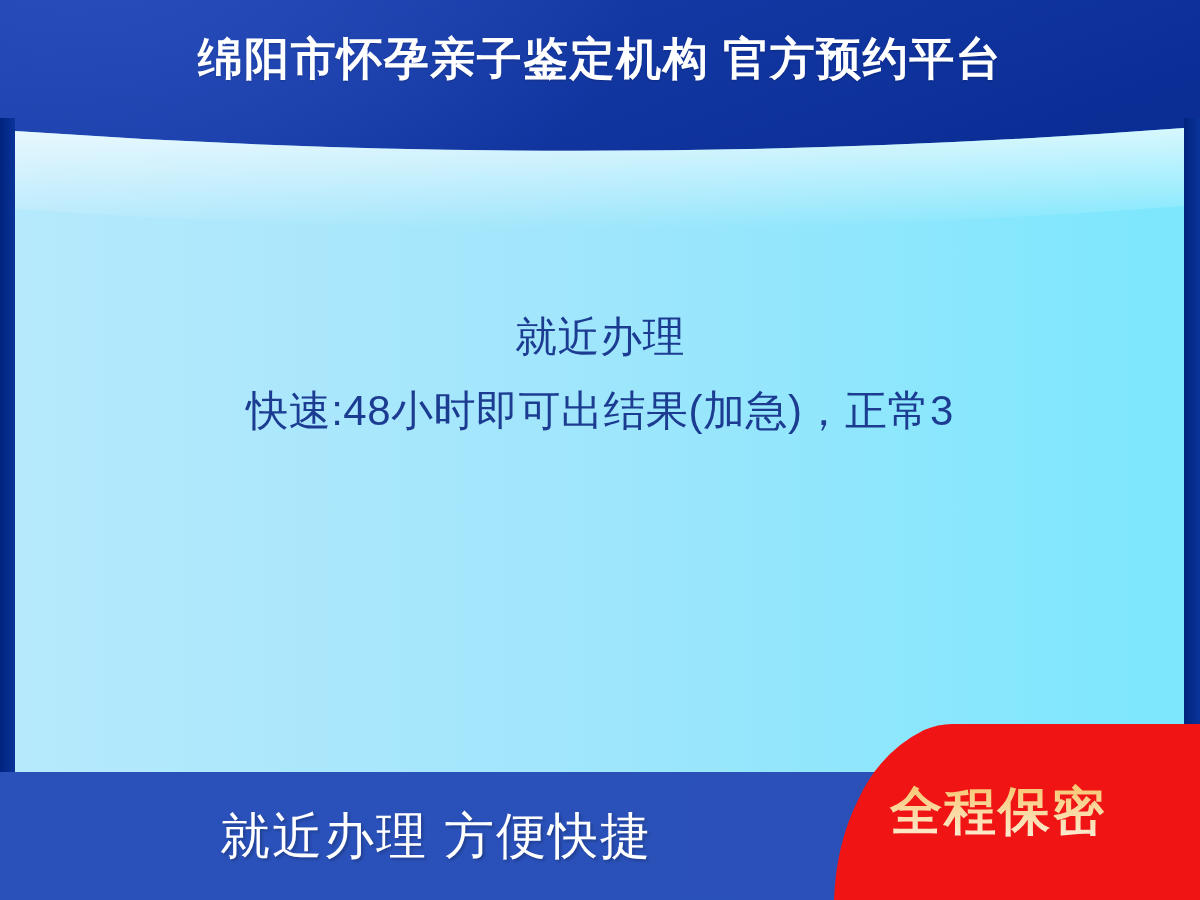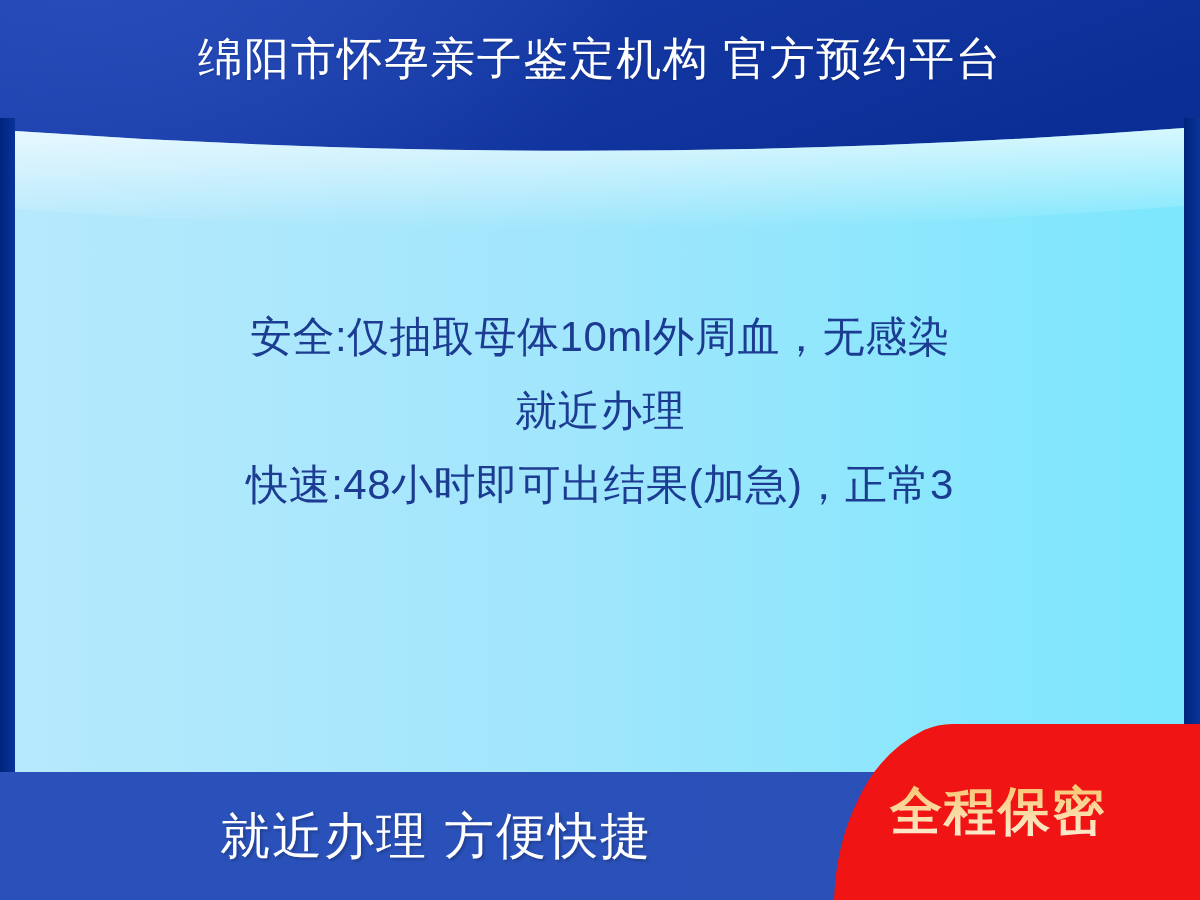--- a/index.html
+++ b/index.html
@@ -33,21 +33,21 @@
   .header-title {
     position: absolute;
     left: 0; top: 0;
     width: 1200px;
     height: 118px;
     display: flex;
     align-items: center;
     justify-content: center;
     color: #ffffff;
     font-size: 45px;
-    font-weight: 400;
+    font-weight: 700;
     letter-spacing: 1.5px;
     white-space: nowrap;
     text-shadow: 0 1px 2px rgba(0,0,0,.18);
   }
 
   
   .panel-wrap {
     position: absolute;
     left: 0; top: 0;
     width: 1200px;
@@ -161,21 +161,20 @@
 
       <path d="M 15 131 Q 600 172 1184 128 L 1184 206 Q 600 250 15 209 Z" fill="url(#panelTopFade)"></path>
     </svg>
   </div>
 
   <div class="header-band">
     <div class="header-title">绵阳市怀孕亲子鉴定机构 官方预约平台</div>
   </div>
 
   <div class="body-copy">
-    <span class="line">安全:仅抽取母体10ml外周血，无感染</span>
     <span class="line">就近办理</span>
     <span class="line">快速:48小时即可出结果(加急)，正常3</span>
   </div>
 
   <div class="footer-band"></div>
   <div class="footer-text">就近办理 方便快捷</div>
 
   <div class="badge-shape">
     <svg class="badge-svg" width="400" height="176" viewBox="0 0 400 176" xmlns="http://www.w3.org/2000/svg">
       <path d="M 400 0 L 400 176 L 34 176 Q 36 120 58 76 Q 80 28 124 6 Q 138 0 152 0 Z" fill="#f01414"></path>

